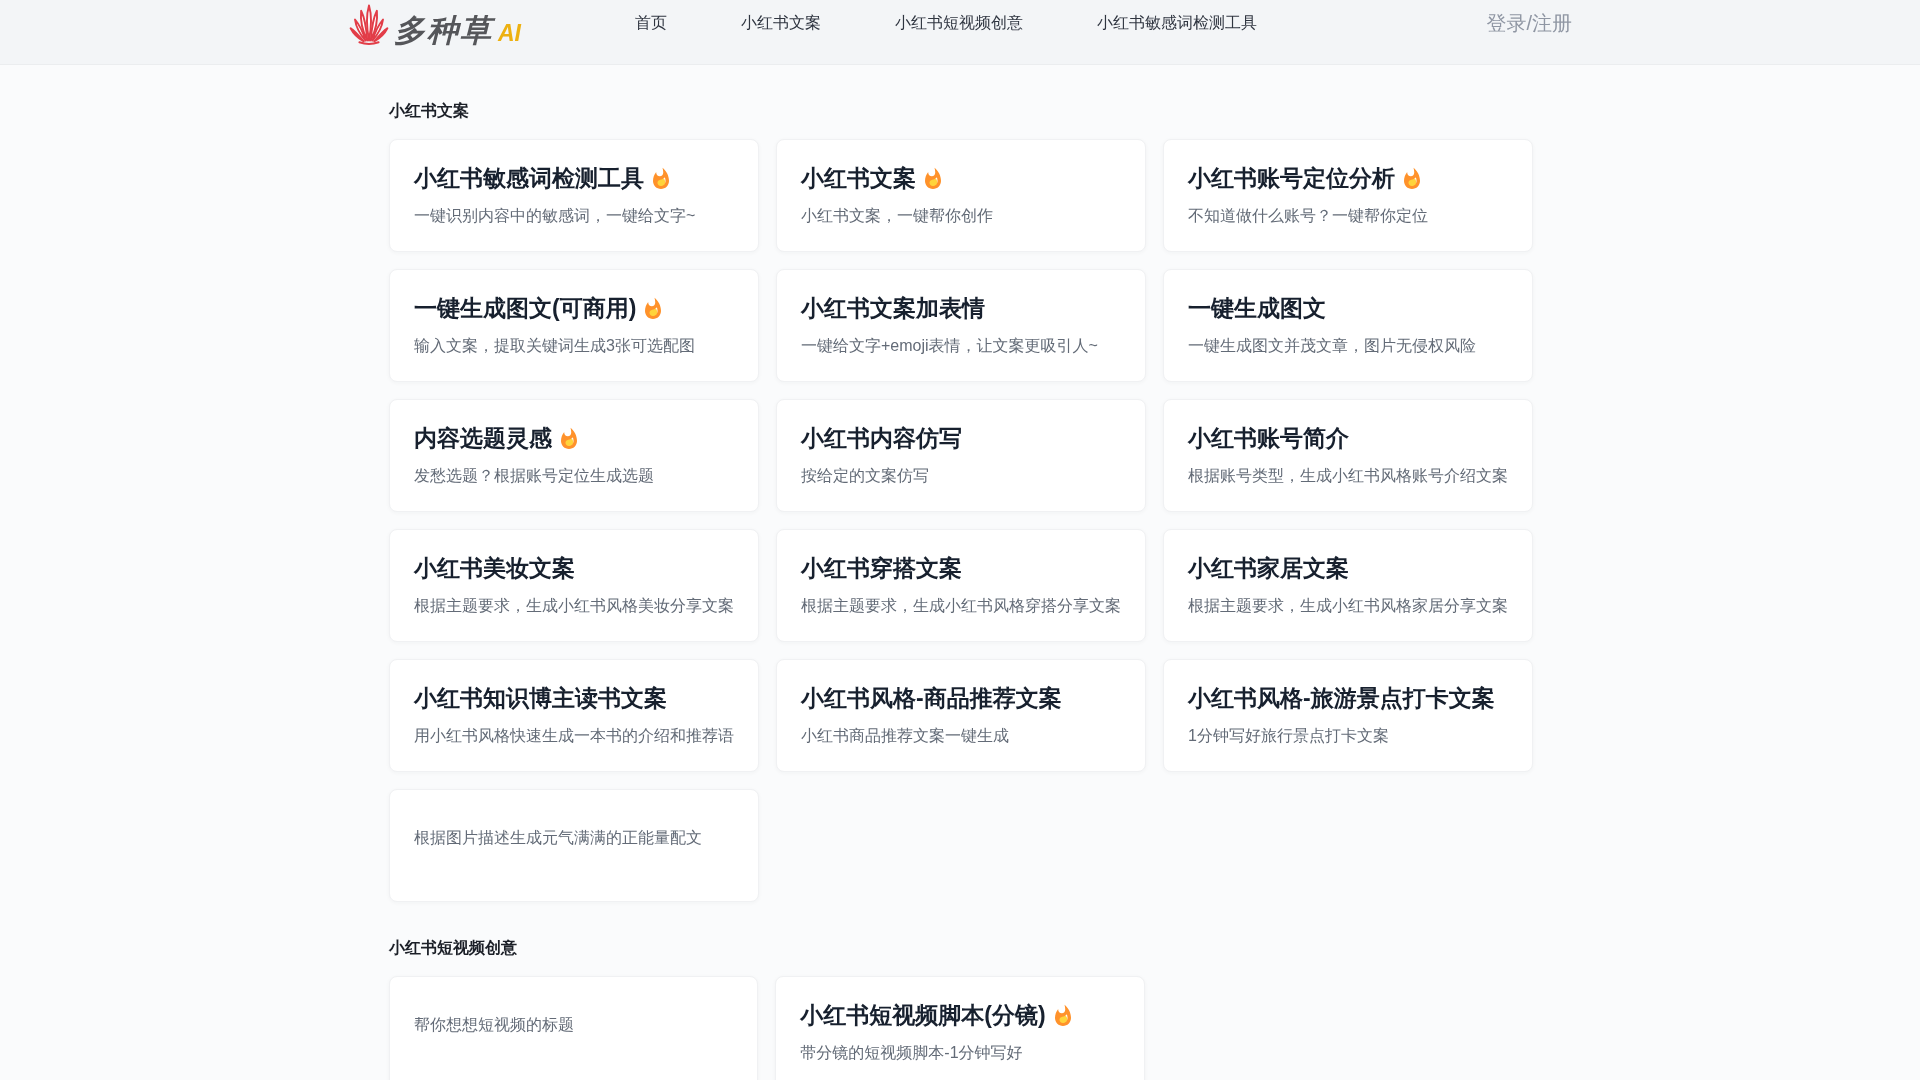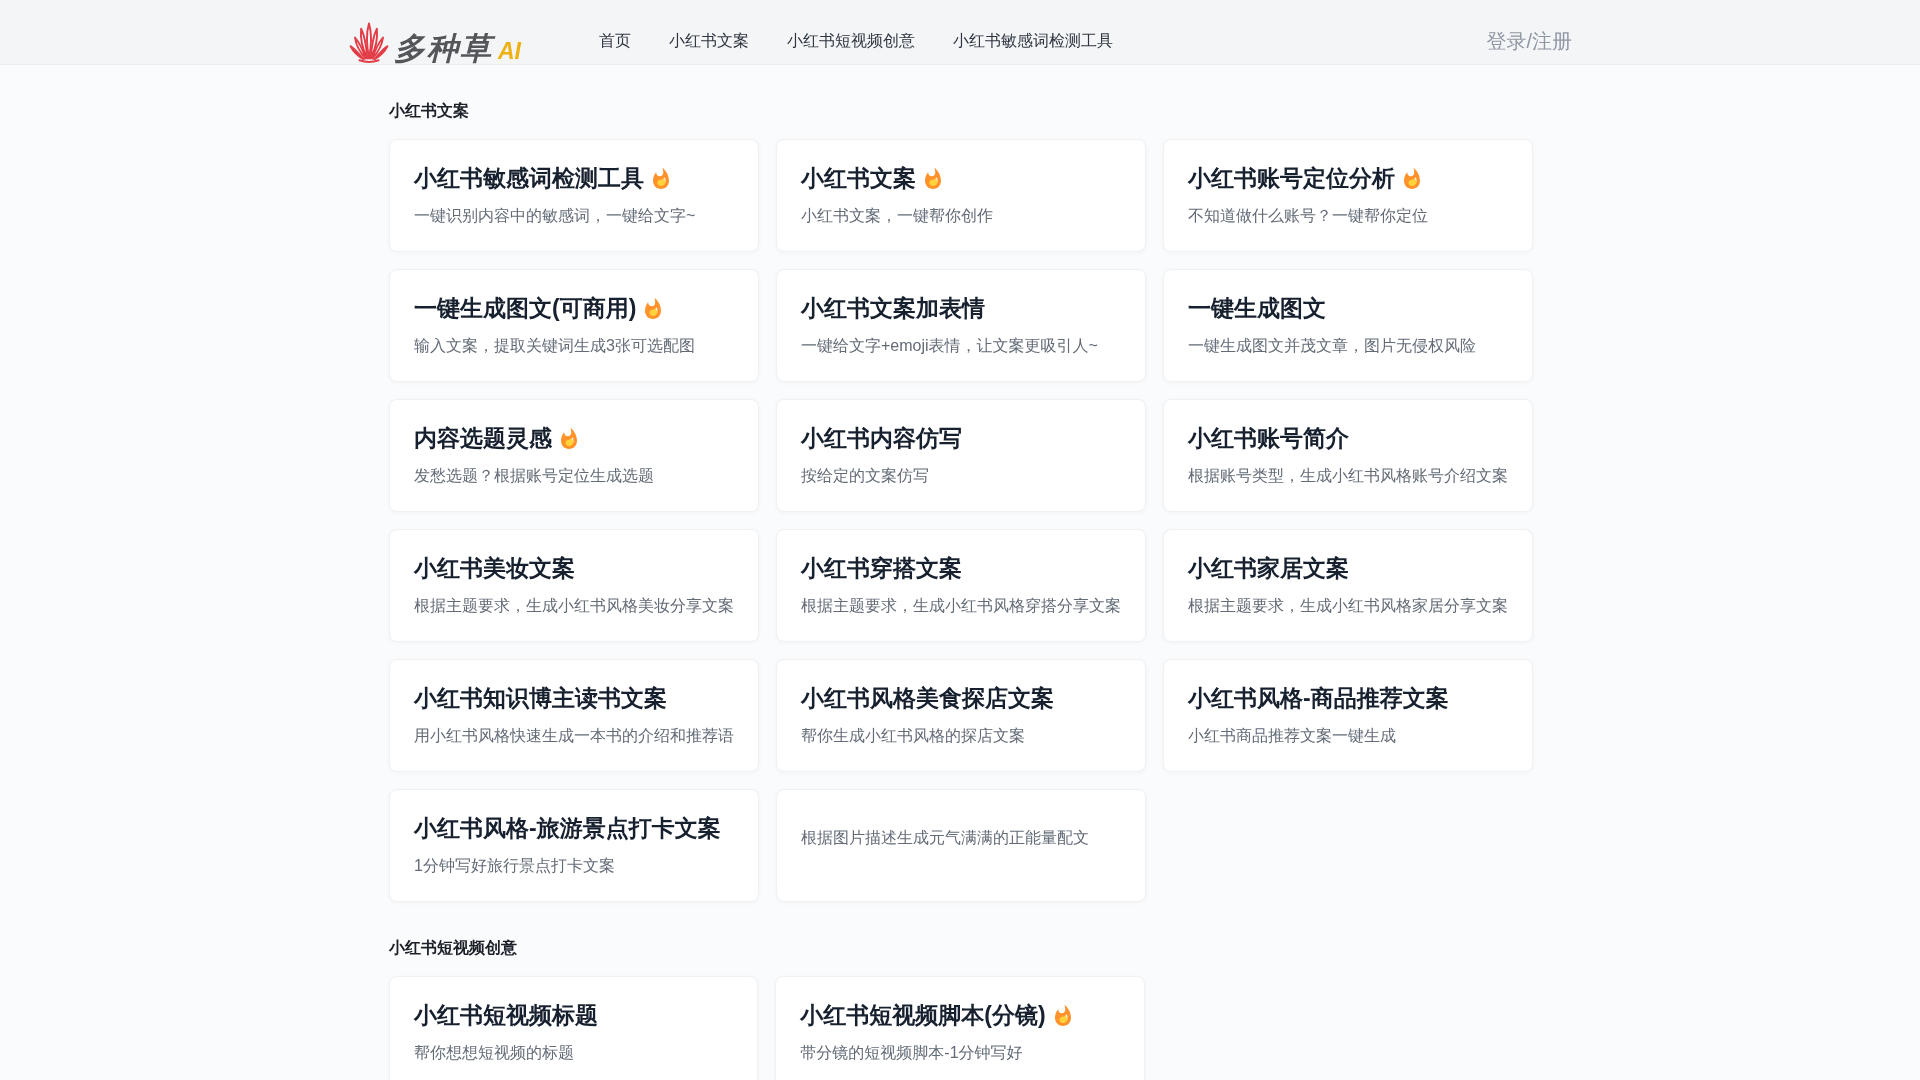--- a/index.html
+++ b/index.html
@@ -9,21 +9,21 @@
     background:#fafbfc;
     color:#1a2230;
   }
 
   
   .header {
     height:65px;
     background:#f3f5f7;
     border-bottom:1px solid rgba(0,0,0,0.03);
     display:flex;
-    align-items:flex-end;
+    align-items:flex-start;
   }
   .header-inner {
     width:1224px;
     margin:0 auto;
     display:flex;
     align-items:center;
   }
   .logo { display:flex; align-items:flex-end; cursor:pointer; }
   .logo svg { display:block; }
   .logo-text {
@@ -44,20 +44,21 @@
     line-height:1.1;
   }
   .nav { display:flex; align-items:center; margin-left:78px; list-style:none; }
   .nav li { margin-right:38px; }
   .nav a {
     text-decoration:none;
     color:#2f3540;
     font-size:16px;
     cursor:pointer;
     white-space:nowrap;
+    margin-left:36px;
   }
   .auth {
     margin-left:auto;
     color:#8f96a3;
     font-size:20px;
     cursor:pointer;
     white-space:nowrap;
   }
 
   
@@ -261,27 +262,20 @@
   </div>
 
   <div class="card">
     <div class="card-title">
       <span>小红书知识博主读书文案</span>
 
     </div>
     <div class="card-desc">用小红书风格快速生成一本书的介绍和推荐语</div>
   </div>
 
-  <div class="card">
-    <div class="card-title">
-      <span>小红书风格美食探店文案</span>
-
-    </div>
-    <div class="card-desc">帮你生成小红书风格的探店文案</div>
-  </div>
 
   <div class="card">
     <div class="card-title">
       <span>小红书风格-商品推荐文案</span>
 
     </div>
     <div class="card-desc">小红书商品推荐文案一键生成</div>
   </div>
 
   <div class="card">
@@ -295,24 +289,20 @@
   <div class="card">
     <div class="card-desc">根据图片描述生成元气满满的正能量配文</div>
   </div>
 </div>
   </section>
 
   <section class="section">
     <h2 class="section-title">小红书短视频创意</h2>
     <div class="card-grid">
   <div class="card">
-    <div class="card-title">
-      <span>小红书短视频标题</span>
-
-    </div>
     <div class="card-desc">帮你想想短视频的标题</div>
   </div>
 
   <div class="card">
     <div class="card-title">
       <span>小红书短视频脚本(分镜)</span>
       <span class="fire">
         <svg viewBox="0 0 24 24" width="24" height="24">
           <ellipse cx="11.8" cy="15.5" rx="4.6" ry="4.6" fill="#ffd43b"></ellipse>
           <path fill="#ff922b" fill-rule="evenodd" d="M13.5.67s.74 2.65.74 4.8c0 2.06-1.35 3.73-3.41 3.73-2.07 0-3.63-1.67-3.63-3.73l.03-.36C5.21 7.51 4 10.62 4 14c0 4.42 3.58 8 8 8s8-3.58 8-8C20 8.61 17.41 3.8 13.5.67zM11.71 19c-1.78 0-3.22-1.4-3.22-3.14 0-1.62 1.05-2.76 2.81-3.12 1.77-.36 3.6-1.21 4.62-2.58.39 1.29.59 2.65.59 4.04 0 2.65-2.15 4.8-4.8 4.8z"></path>

